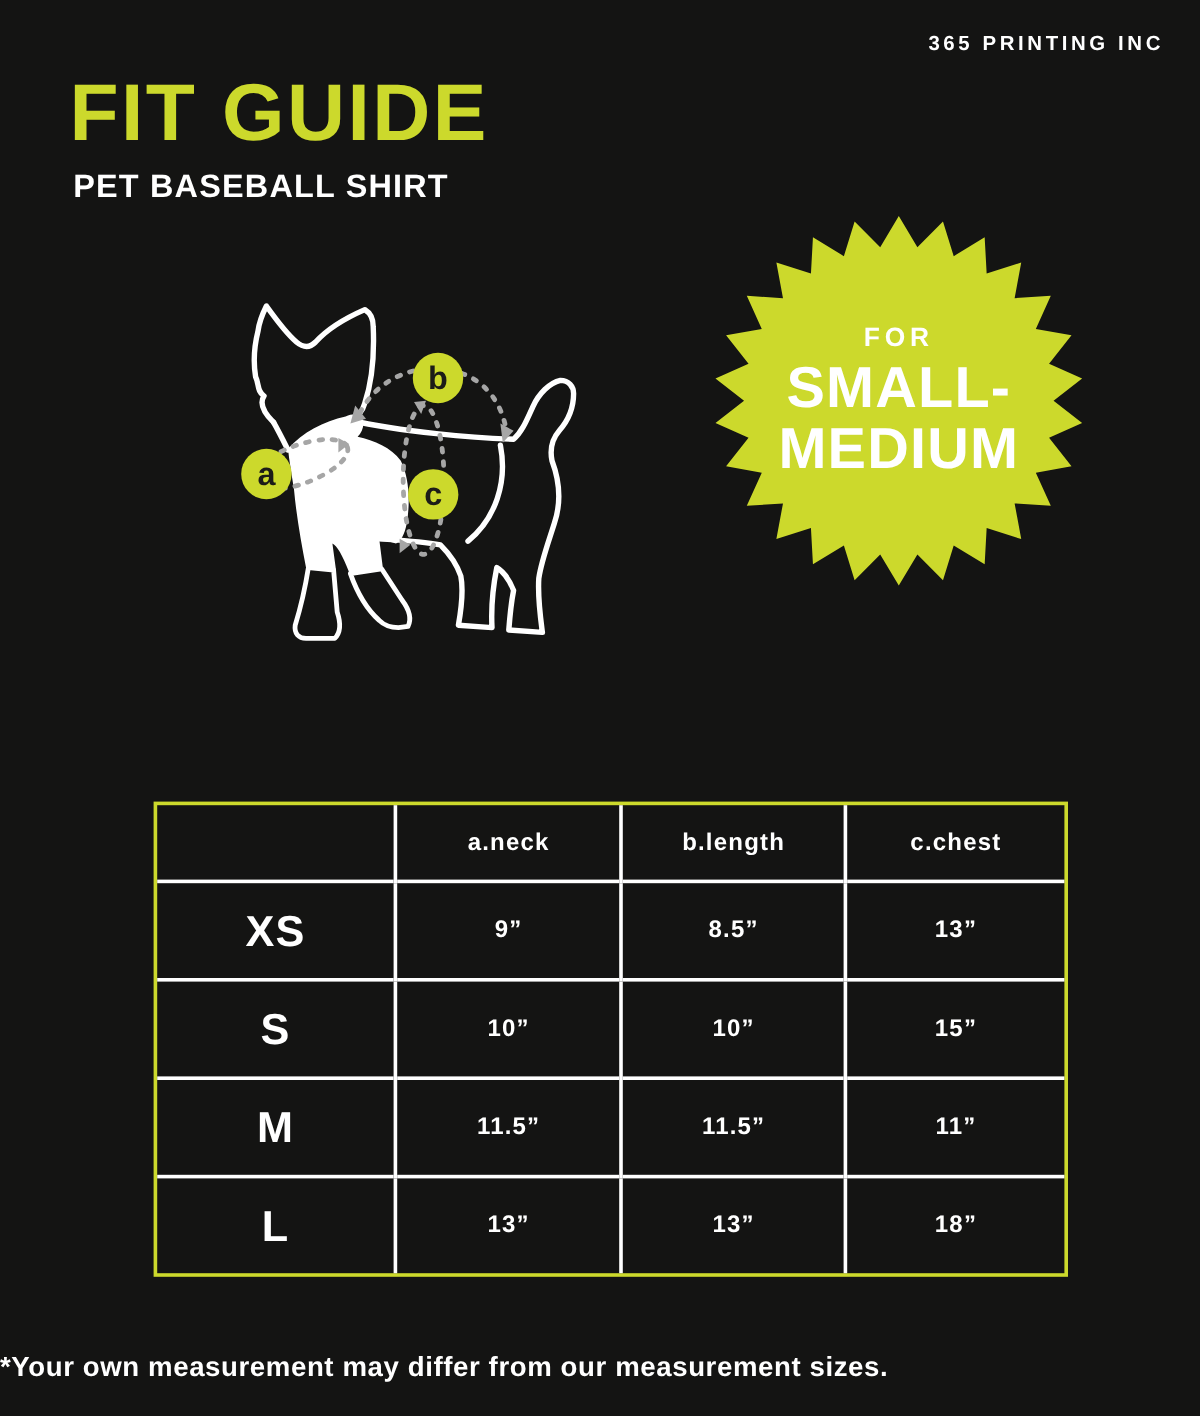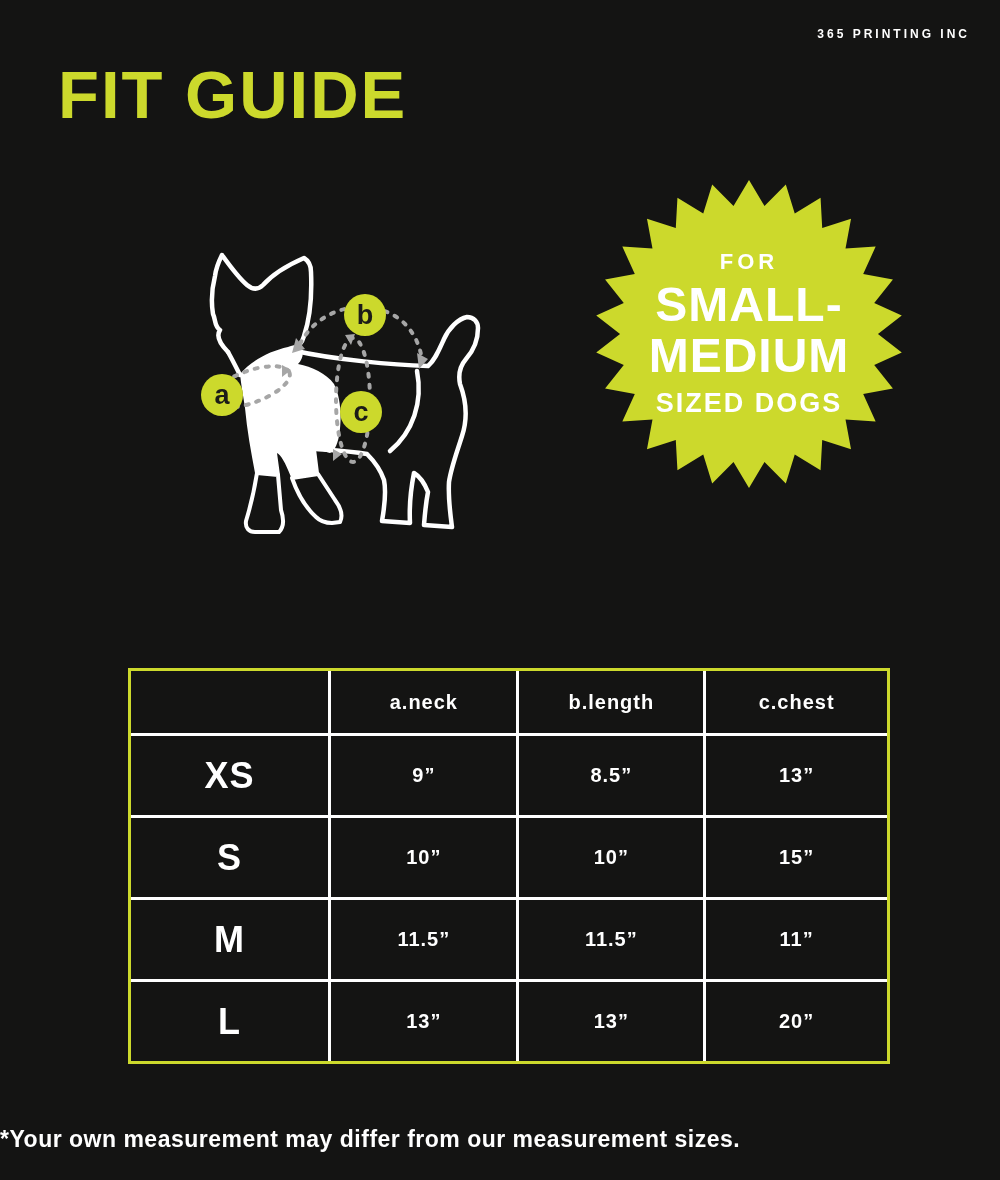--- a/index.html
+++ b/index.html
@@ -4,21 +4,21 @@
 <style>
   html,body{margin:0;padding:0;background:#000;}
   .page{
     position:relative;width:1000px;height:1180px;overflow:hidden;
     background:var(--bg,#141413);
     font-family:"Liberation Sans",sans-serif;
     -webkit-font-smoothing:antialiased;
   }
   .brand{
     position:absolute;top:27px;right:30px;
-    color:var(--ink,#fff);font-size:12px;font-weight:bold;letter-spacing:3px;
+    color:var(--ink,#fff);font-size:17px;font-weight:bold;letter-spacing:3px;
   }
   .title{
     position:absolute;top:56px;left:58px;margin:0;
     color:var(--accent,#ccd92c);font-size:67px;font-weight:bold;letter-spacing:2px;
   }
   .subtitle{
     position:absolute;top:140px;left:61px;margin:0;
     color:var(--ink,#fff);font-size:27px;font-weight:bold;letter-spacing:1px;
   }
   .diagram{position:absolute;left:170px;top:240px;width:340px;height:300px;}
@@ -65,20 +65,21 @@
     color:var(--ink,#fff);font-size:23px;font-weight:bold;letter-spacing:0.5px;
   }
 </style>
 </head>
 <body>
 
 <div class="page">
 
   <div class="brand">365 PRINTING INC</div>
   <h1 class="title">FIT GUIDE</h1>
+  <h2 class="subtitle">PET BASEBALL SHIRT</h2>
 
   <div class="diagram">
     <svg width="340" height="300" viewBox="0 0 340 300">
 
       <path class="outline" d="M58 112 C50 104 46 96 50 90 C44 86 46 80 43 74 C41 62 42 48 45 36 C46 28 49 21 52 15 C62 29 70 39 77 45 C83 50 88 50 93 45 C102 35 118 25 134 18 C139 21 141 26 141 32 C142 54 140 78 134 96 C132 104 127 108 121 110 C165 120 225 125 258 126 C265 120 269 110 274 99 C279 88 288 79 297 77 C304 77 308 82 308 88 C308 99 304 110 296 119 C290 126 288 134 290 144 C296 160 298 178 292 196 C287 212 281 228 279 242 C278 258 280 272 282 287 L254 285 C255 272 256 262 258 252 C254 242 249 236 244 233 C241 248 239 264 240 283 L212 281 C215 264 216 250 214 240 C210 228 203 220 197 214 C180 211 160 210 146 209"></path>
       <path class="outline" d="M58 112 C62 119 66 127 70 135"></path>
       <path class="outline" d="M247 131 C253 162 243 192 220 211"></path>
 
       <path class="shirtfill" d="M70 134 C82 120 100 111 118 107 C125 104 130 105 132 109 C134 114 132 120 128 124 C142 127 156 133 164 144 C171 158 172 178 169 196 C167 206 164 211 160 213 L146 209 L149 233 L121 237 C115 222 111 215 107 213 L110 235 L85 233 C81 212 77 190 75 168 C73 155 71 144 70 134 Z"></path>
 
@@ -105,21 +106,20 @@
   </div>
 
   <div class="badge">
     <svg width="312" height="312" viewBox="0 0 300 300">
       <polygon points="150.0,2.0 164.9,26.9 185.4,6.3 194.0,34.1 218.8,19.0 220.4,48.0 248.1,39.2 242.8,67.8 271.8,65.9 259.8,92.4 288.4,97.5 270.4,120.3 296.9,132.2 274.0,150.0 296.9,167.8 270.4,179.7 288.4,202.5 259.8,207.6 271.8,234.1 242.8,232.2 248.1,260.8 220.4,252.0 218.8,281.0 194.0,265.9 185.4,293.7 164.9,273.1 150.0,298.0 135.1,273.1 114.6,293.7 106.0,265.9 81.2,281.0 79.6,252.0 51.9,260.8 57.2,232.2 28.2,234.1 40.2,207.6 11.6,202.5 29.6,179.7 3.1,167.8 26.0,150.0 3.1,132.2 29.6,120.3 11.6,97.5 40.2,92.4 28.2,65.9 57.2,67.8 51.9,39.2 79.6,48.0 81.2,19.0 106.0,34.1 114.6,6.3 135.1,26.9" fill="#ccd92c"></polygon>
     </svg>
     <div class="badge-text">
       <div class="badge-l1">FOR</div>
       <div class="badge-l2">SMALL-</div>
       <div class="badge-l3">MEDIUM</div>
-      <div class="badge-l4">SIZED DOGS</div>
     </div>
   </div>
 
   <div class="table-wrap">
     <table class="size-table">
       <tbody>
           <tr class="header-row">
             <td></td>
             <td>a.neck</td>
             <td>b.length</td>
@@ -140,21 +140,21 @@
           <tr class="data-row">
             <td class="size-cell">M</td>
             <td class="value-cell">11.5”</td>
             <td class="value-cell">11.5”</td>
             <td class="value-cell">11”</td>
           </tr>
           <tr class="data-row">
             <td class="size-cell">L</td>
             <td class="value-cell">13”</td>
             <td class="value-cell">13”</td>
-            <td class="value-cell">20”</td>
+            <td class="value-cell">18”</td>
           </tr>
         </tbody>
     </table>
   </div>
 
   <div class="footnote">*Your own measurement may differ from our measurement sizes.</div>
 
 </div>
 
 </body></html>

